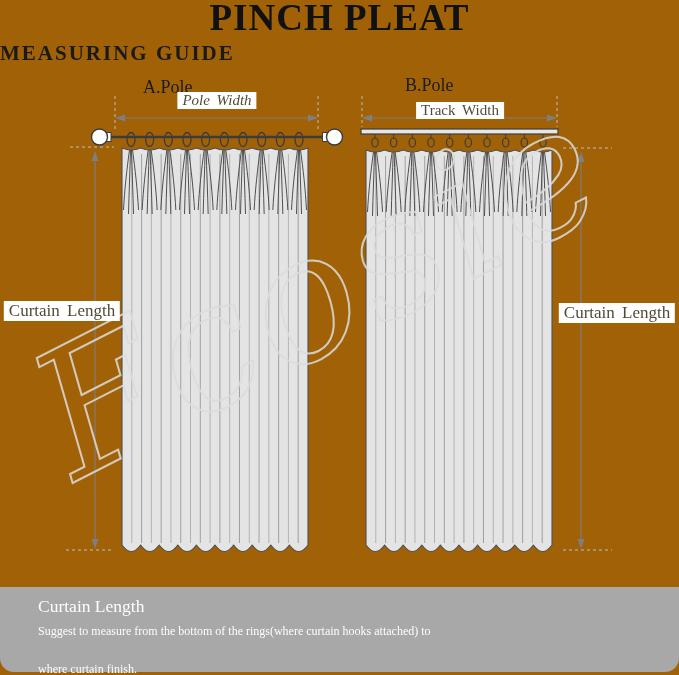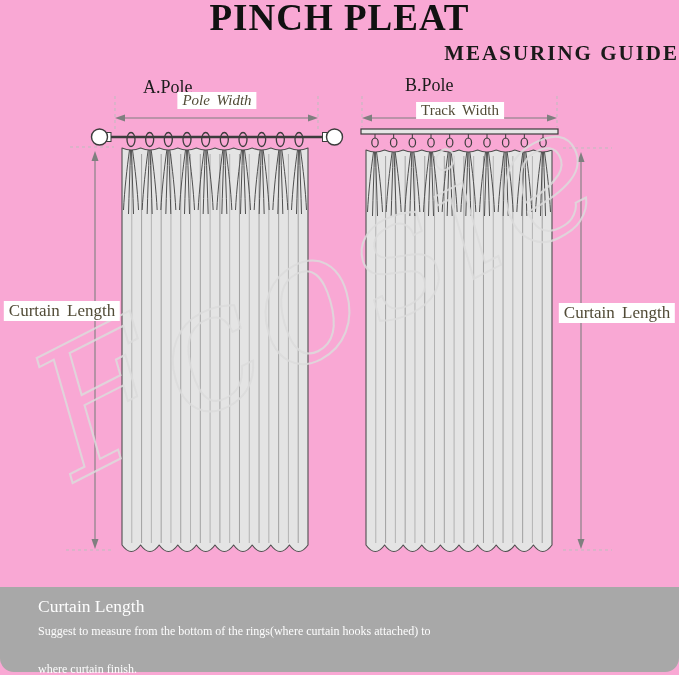--- a/index.html
+++ b/index.html
@@ -1,20 +1,20 @@
 <!DOCTYPE html>
 <html><head>
 <meta charset="utf-8">
 <style>
   html,body{margin:0;padding:0;background:#fff;}
-  .page{position:relative;width:679px;height:675px;background:#f9a8d4;overflow:hidden;
+  .page{position:relative;width:679px;height:675px;background:#a16207;overflow:hidden;
         font-family:"Liberation Serif",serif;}
   .title{position:absolute;top:-4px;left:0;width:679px;text-align:center;
          font-size:37px;font-weight:bold;letter-spacing:1px;color:#111;}
-  .subtitle{position:absolute;top:41px;left:0;width:679px;text-align:right;
+  .subtitle{position:absolute;top:41px;left:0;width:679px;text-align:left;
          font-size:21px;font-weight:bold;letter-spacing:2px;color:#1a1a1a;}
   svg.layer{position:absolute;left:0;top:0;width:679px;height:675px;}
   .section-label{position:absolute;font-size:18px;color:#1c1c1c;margin-left:28px;}
   .sec-a{left:115px;top:77px;}
   .sec-b{left:377px;top:75px;}
   .meas-label{position:absolute;background:#fff;padding:0 5px;color:#514b36;
               font-size:15px;word-spacing:3px;transform:translateX(-50%);white-space:nowrap;}
   .pole-w{left:217px;top:92px;font-style:italic;}
   .track-w{left:460px;top:102px;font-family:Liberation Serif, serif;}
   .cl{font-size:17px;}

